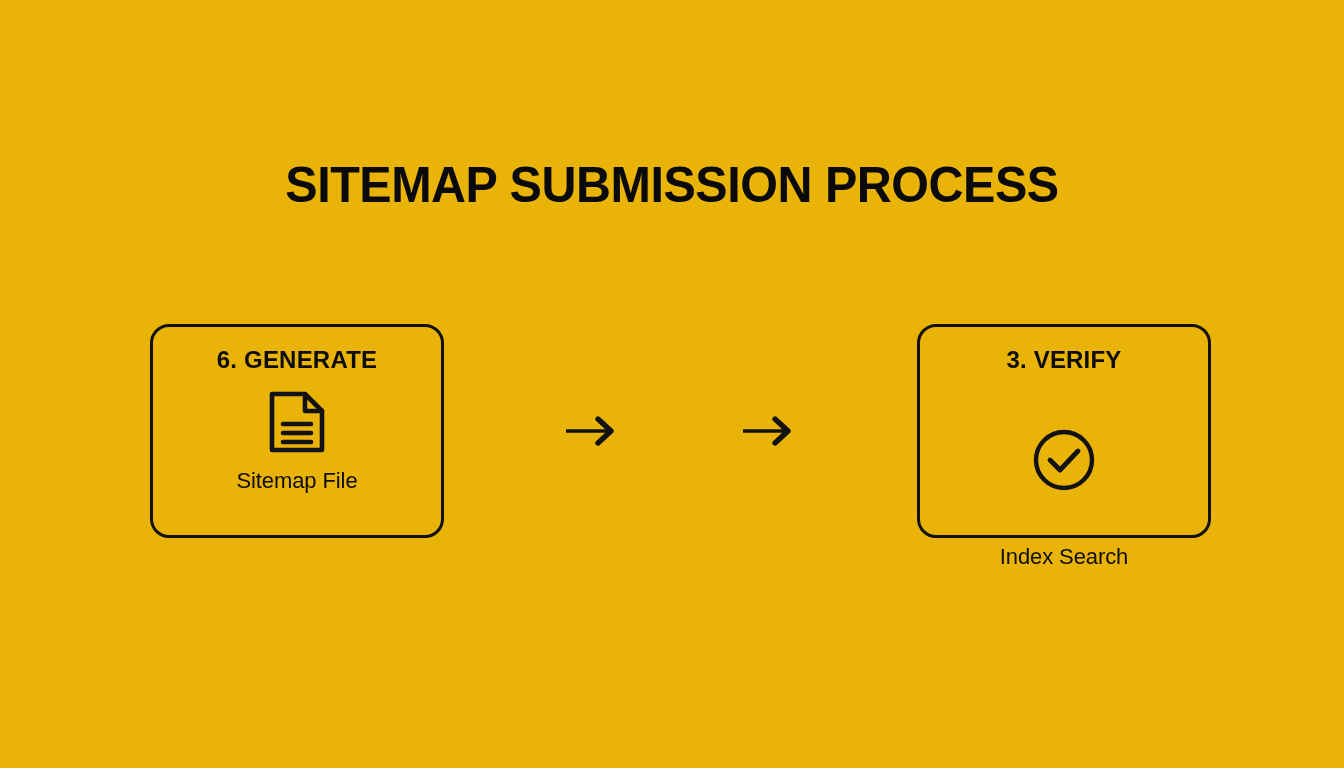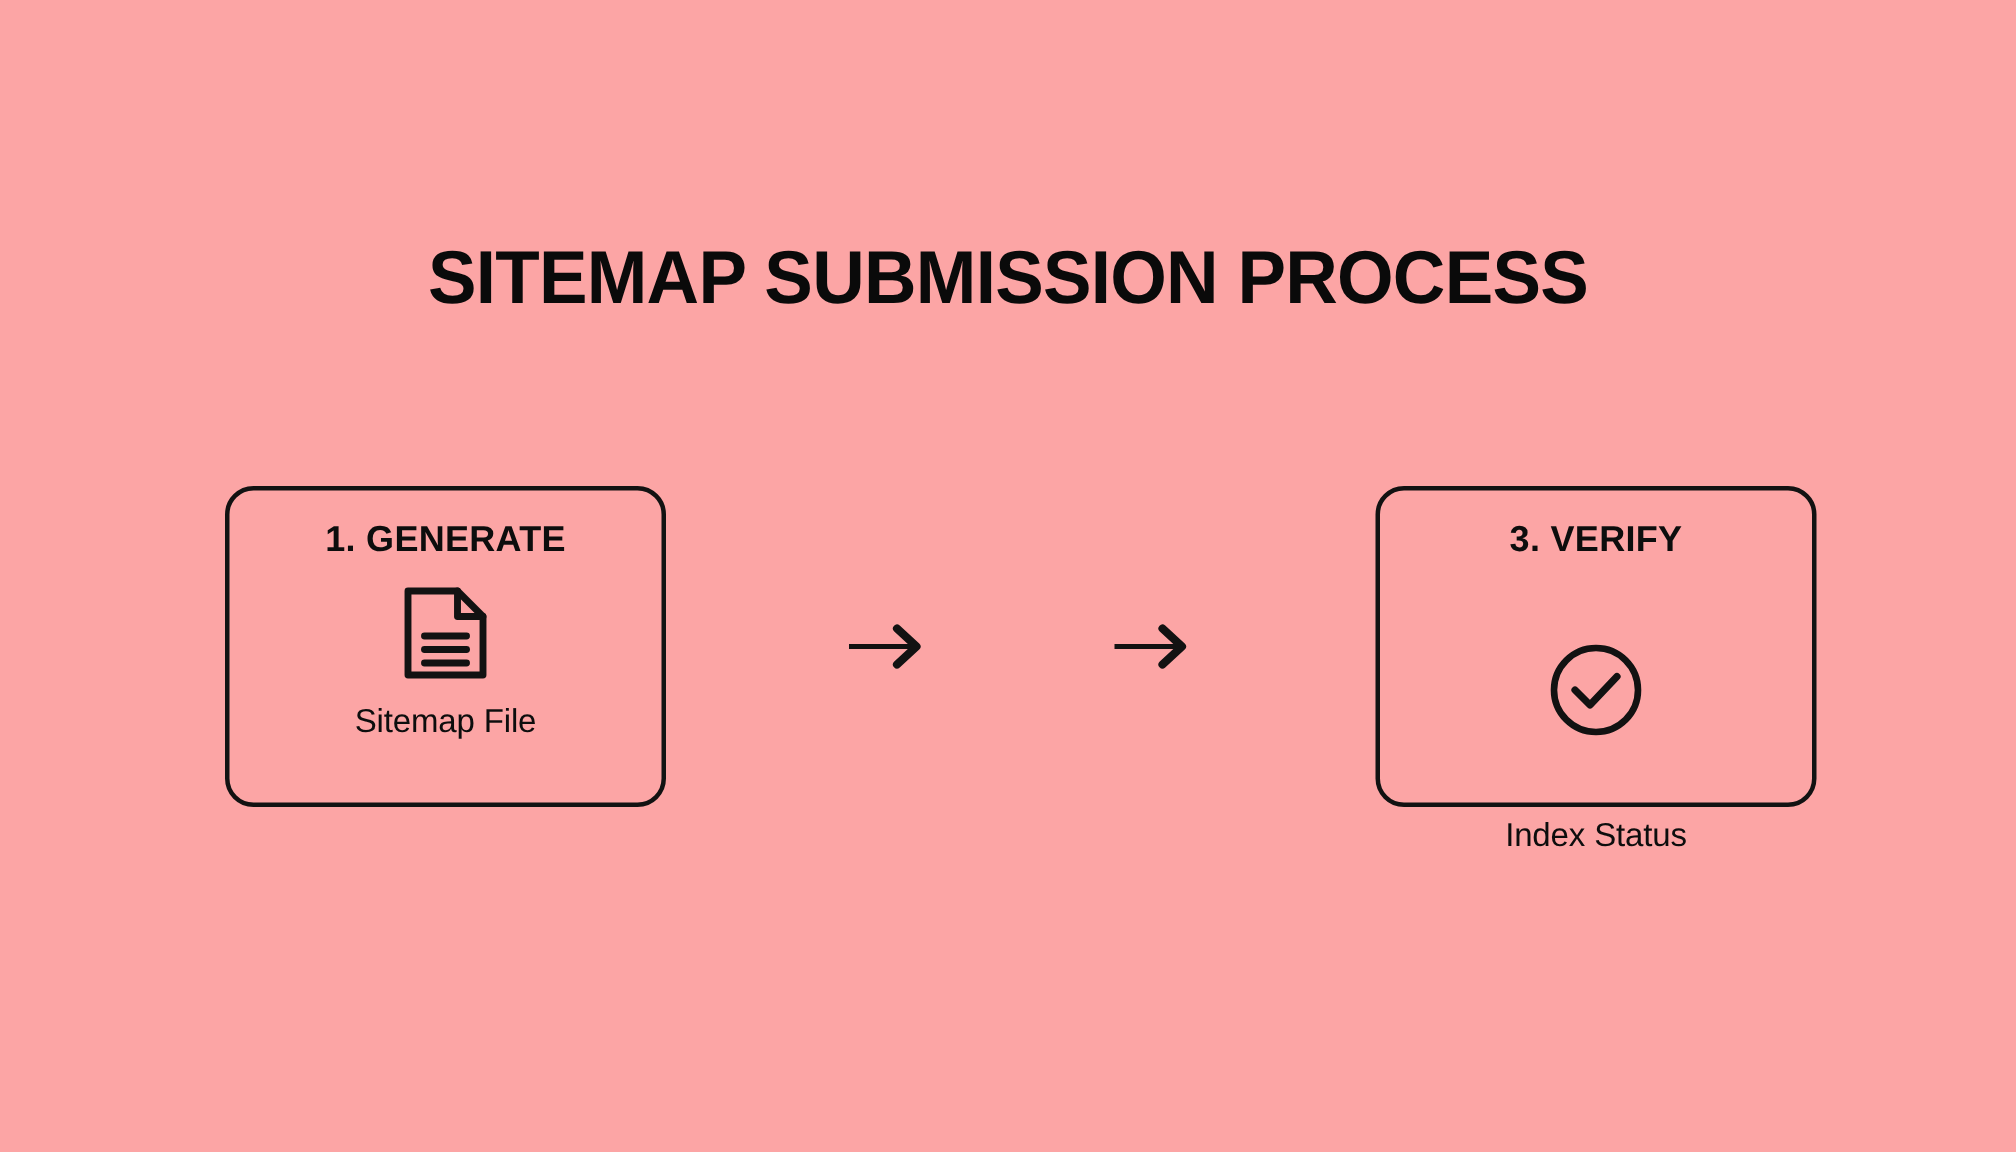--- a/index.html
+++ b/index.html
@@ -12,21 +12,21 @@
     background: #fdfdfd;
     font-family: "Liberation Sans", sans-serif;
     color: #111111;
     overflow: hidden;
   }
 
   .canvas {
     position: relative;
     width: 1344px;
     height: 768px;
-    background: #fca5a5;
+    background: #eab308;
   }
 
   
   .title {
     position: absolute;
     top: 158px;
     left: 0;
     width: 1344px;
     text-align: center;
     font-size: 50px;
@@ -112,21 +112,21 @@
 </head>
 <body>
 
 <div class="canvas">
 
   <div class="title">SITEMAP SUBMISSION PROCESS</div>
 
   <div class="flow">
 
     <div class="card card-1">
-      <div class="card-heading">1. GENERATE</div>
+      <div class="card-heading">6. GENERATE</div>
       <div class="card-icon">
         <svg width="62" height="66" viewBox="0 0 62 66" fill="none" stroke="#121212" stroke-width="4.6" stroke-linecap="round" stroke-linejoin="round">
           <path d="M6 5 h33 l17 17 v39 a0 0 0 0 1 0 0 h-50 a0 0 0 0 1 0 0 z"></path>
           <path d="M39 5 v17 h17"></path>
           <line x1="17" y1="35" x2="45" y2="35"></line>
           <line x1="17" y1="44" x2="45" y2="44"></line>
           <line x1="17" y1="53" x2="45" y2="53"></line>
         </svg>
       </div>
       <div class="card-caption">Sitemap File</div>
@@ -148,17 +148,17 @@
     </div>
 
     <div class="card card-3">
       <div class="card-heading">3. VERIFY</div>
       <div class="card-icon">
         <svg width="64" height="66" viewBox="0 0 64 66" fill="none" stroke="#121212" stroke-linecap="round" stroke-linejoin="round">
           <circle cx="32" cy="33" r="28" stroke-width="4.4"></circle>
           <polyline points="18,33 28,43 46,24" stroke-width="4.8"></polyline>
         </svg>
       </div>
-      <div class="card-caption">Index Status</div>
+      <div class="card-caption">Index Search</div>
     </div>
 
   </div>
 </div>
 
 </body></html>

